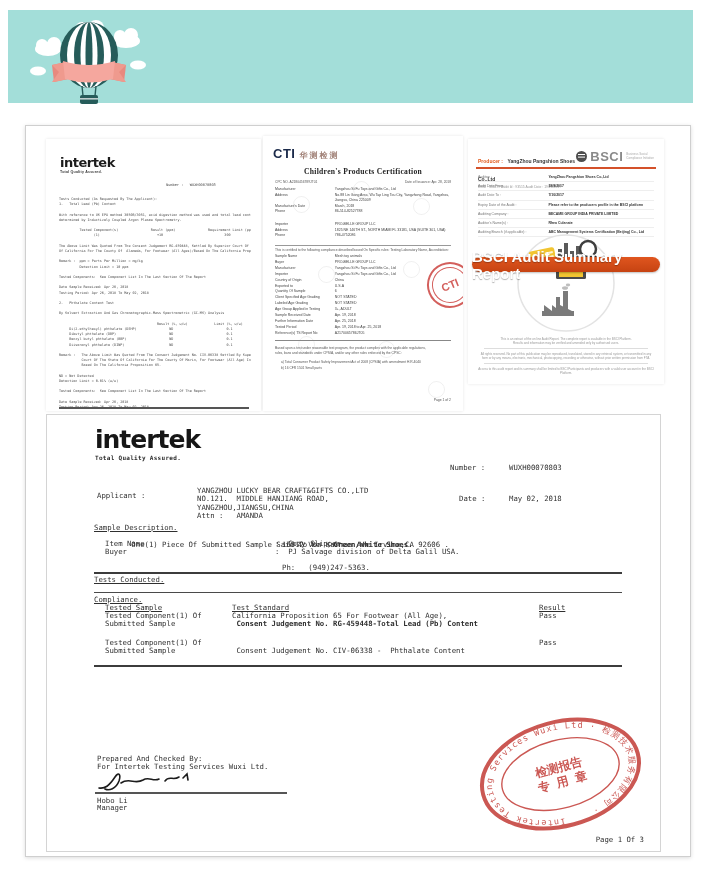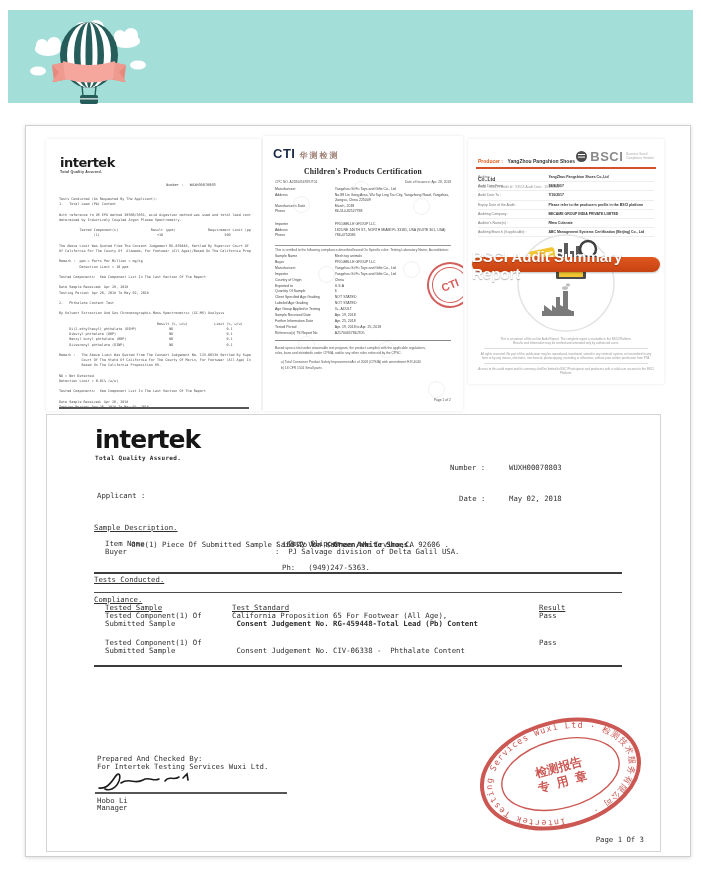--- a/index.html
+++ b/index.html
@@ -394,20 +394,26 @@
   <div class="abs doc">
     <div class="abs" style="left:48px;top:10px;">
       <div class="itk-logo">intertek</div>
       <div class="itk-tag">Total Quality Assured.</div>
     </div>
 
     <div class="abs t" style="left:403px;top:48px;">Number :</div>
     <div class="abs t" style="left:462px;top:48px;">WUXH00070803</div>
 
     <div class="abs t" style="left:50px;top:76px;">Applicant :</div>
+    <div class="abs" style="left:150px;top:72px;">
+        <div class="t" style="line-height:8.4px;">YANGZHOU LUCKY BEAR CRAFT&amp;GIFTS CO.,LTD</div>
+        <div class="t" style="line-height:8.4px;">NO.121.  MIDDLE HANJIANG ROAD,</div>
+        <div class="t" style="line-height:8.4px;">YANGZHOU,JIANGSU,CHINA</div>
+        <div class="t" style="line-height:8.4px;">Attn :   AMANDA</div>
+      </div>
     <div class="abs t" style="left:412px;top:79px;">Date :</div>
     <div class="abs t" style="left:462px;top:79px;">May 02, 2018</div>
 
     <div class="abs t u" style="left:47px;top:108px;">Sample Description.</div>
     <div class="abs t" style="left:58px;top:116px;">
       <span>One(1) Piece Of Submitted Sample Said To Be : </span><span style="font-weight:bold;">Green/White Shoes.</span>
     </div>
     <div class="abs t" style="left:58px;top:124px;">Item Name</div>
     <div class="abs t" style="left:228px;top:124px;">:  Cozy Slipper.</div>
     <div class="abs t" style="left:58px;top:132px;">Buyer</div>

